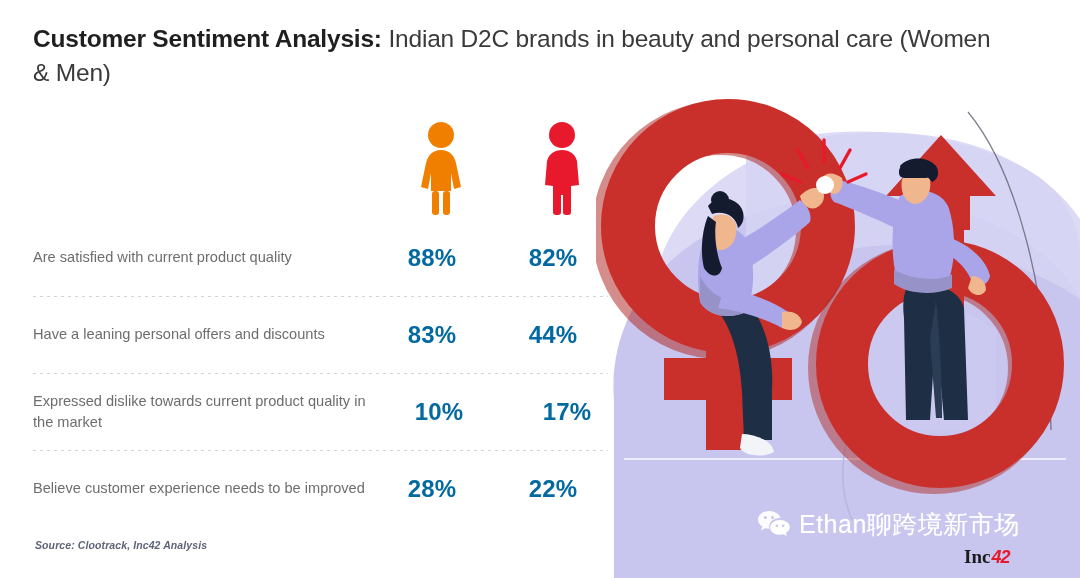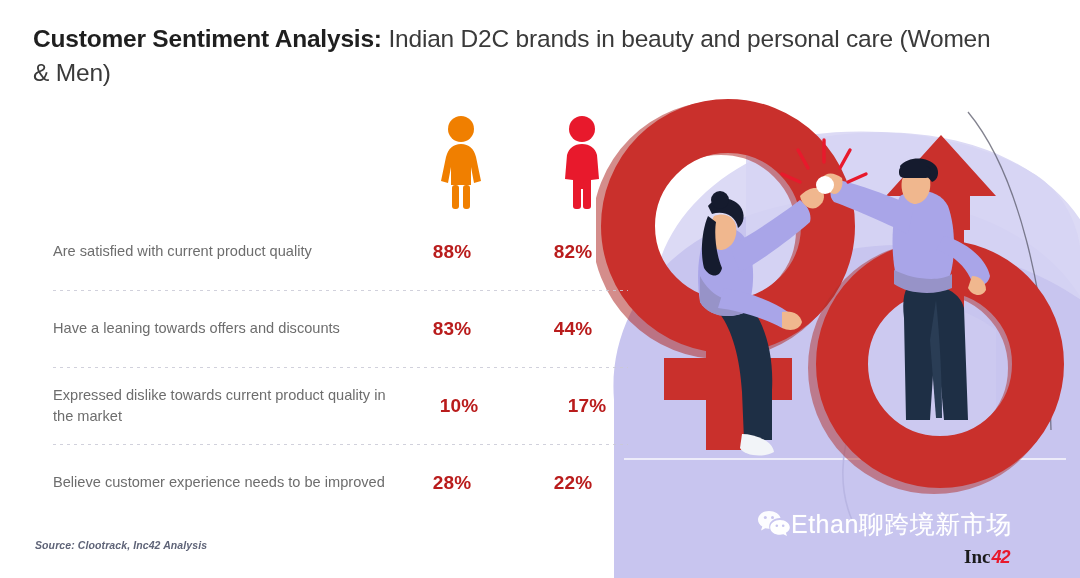--- a/index.html
+++ b/index.html
@@ -15,41 +15,41 @@
   
   .title {
     position:absolute; left:33px; top:22px; width:960px;
     font-size:24.5px; line-height:1.38; color:#2e2e2e;
     letter-spacing:-0.2px;
   }
   .title .bold { font-weight:bold; color:#1f1f1f; }
   .title .reg  { font-weight:normal; color:#3a3a3a; }
 
   
-  .table { position:absolute; left:33px; top:104px; width:575px;margin-left:20px; }
+  .table { position:absolute; left:33px; top:110px; width:575px; }
 
   .headrow { position:relative; height:110px; }
   .icon-cell { position:absolute; bottom:0; width:80px; text-align:center; }
   .icon-female { left:368px; }
   .icon-male   { left:489px; }
 
   .row {
     position:relative;
     display:flex; align-items:center;
     height:76px;
   }
   .row.tall { height:76px;justify-content:space-between; }
   .row-label {
     width:358px; padding-right:8px;
     font-size:14.6px; color:#6d6d6d; line-height:1.45;
     font-weight:normal;
   }
   .pct {
     width:82px; text-align:center;
-    font-size:19px; font-weight:bold; color:#b91c1c;
+    font-size:24px; font-weight:bold; color:#0369a1;
     letter-spacing:0.2px;
   }
   .pct.men { margin-left:39px; }
 
   .sep {
     height:1px; width:575px;
     background-image:linear-gradient(to right,#c9c9d6 0 3px, transparent 3px 7px);
     background-size:7px 1px; background-repeat:repeat-x;
     opacity:.85;
   }
@@ -60,21 +60,21 @@
     color:#5e6377; letter-spacing:0.1px;margin-top:6px;
   }
 
   
   .illus { position:absolute; left:596px; top:0; width:484px; height:578px; overflow:hidden; }
   .illus svg { display:block; }
 
   
   .watermark {
     position:absolute; left:757px; top:508px;
-    display:flex; align-items:center; gap:0;
+    display:flex; align-items:center; gap:8px;
   }
   .wm-text {
     font-size:25px; color:#ffffff; letter-spacing:0.5px;
     font-family:"Liberation Sans", sans-serif;
     text-shadow:0 0 1px rgba(255,255,255,.5);
   }
   .inc42 {
     position:absolute; left:964px; top:546px;
     font-family:"Liberation Serif", serif;
     font-size:19px; font-weight:bold; color:#1b1b1b;
@@ -218,21 +218,21 @@
     </div>
 
     <div class="row">
       <div class="row-label">Are satisfied with current product quality</div>
       <div class="pct women">88%</div>
       <div class="pct men">82%</div>
     </div>
     <div class="sep"></div>
 
     <div class="row">
-      <div class="row-label">Have a leaning towards offers and discounts</div>
+      <div class="row-label">Have a leaning personal offers and discounts</div>
       <div class="pct women">83%</div>
       <div class="pct men">44%</div>
     </div>
     <div class="sep"></div>
 
     <div class="row tall">
       <div class="row-label">Expressed dislike towards current product quality in the market</div>
       <div class="pct women">10%</div>
       <div class="pct men">17%</div>
     </div>

